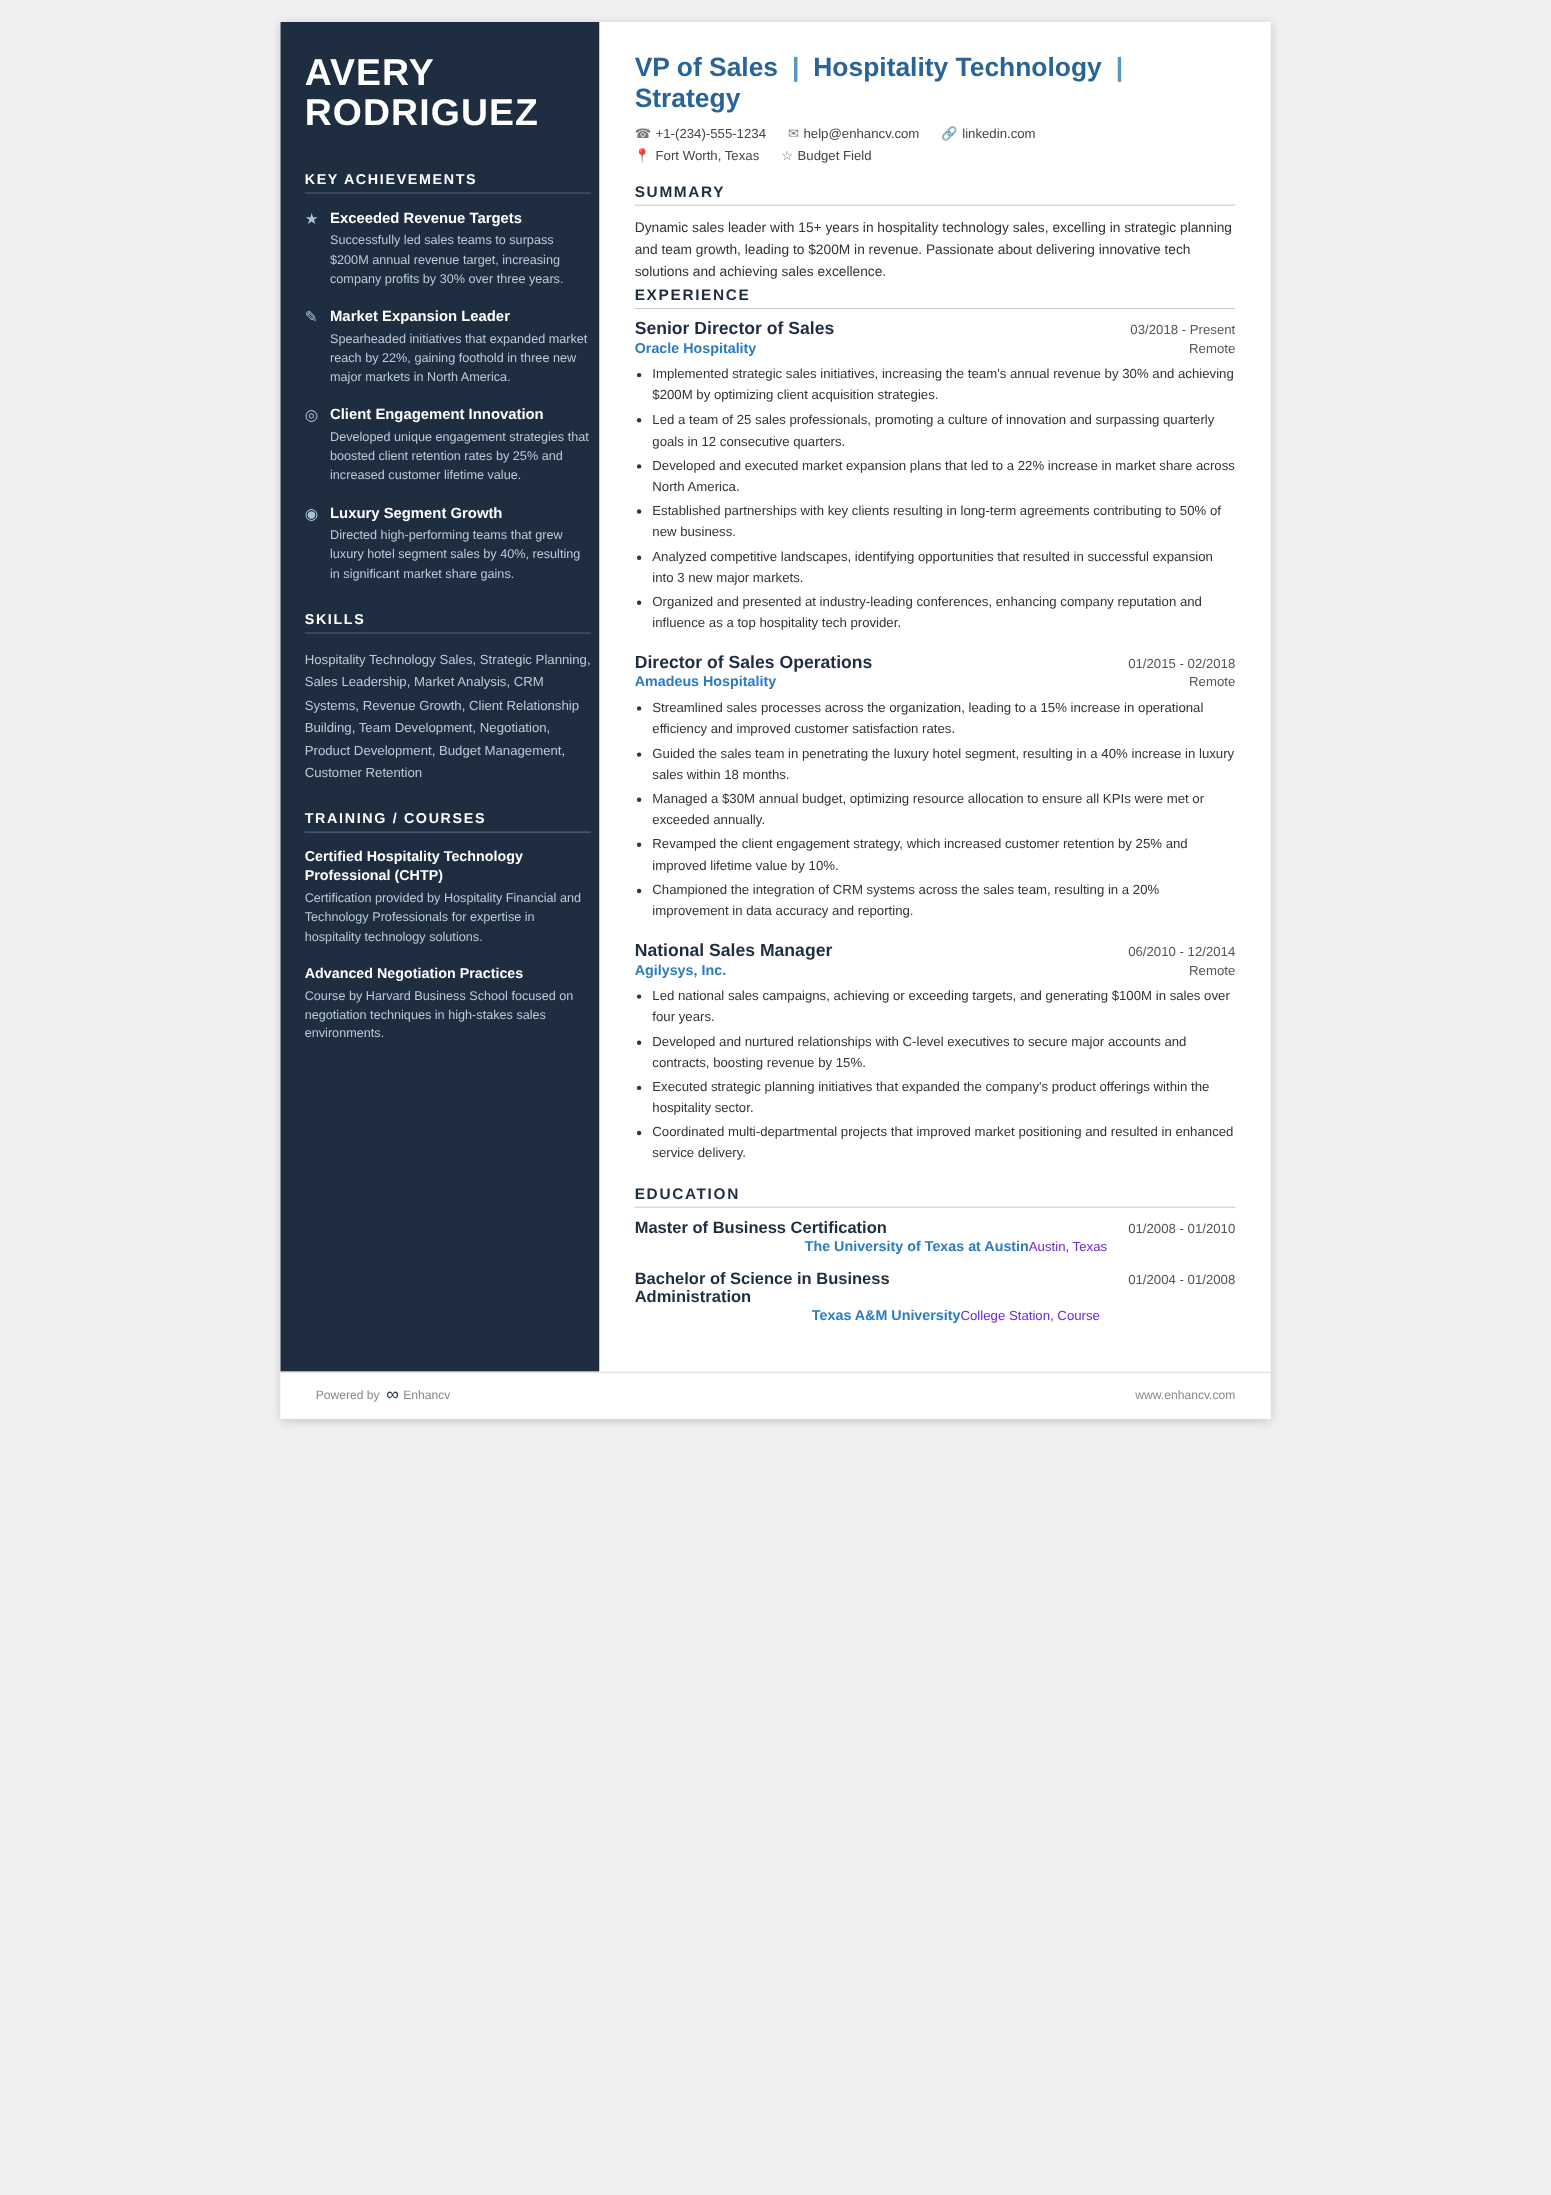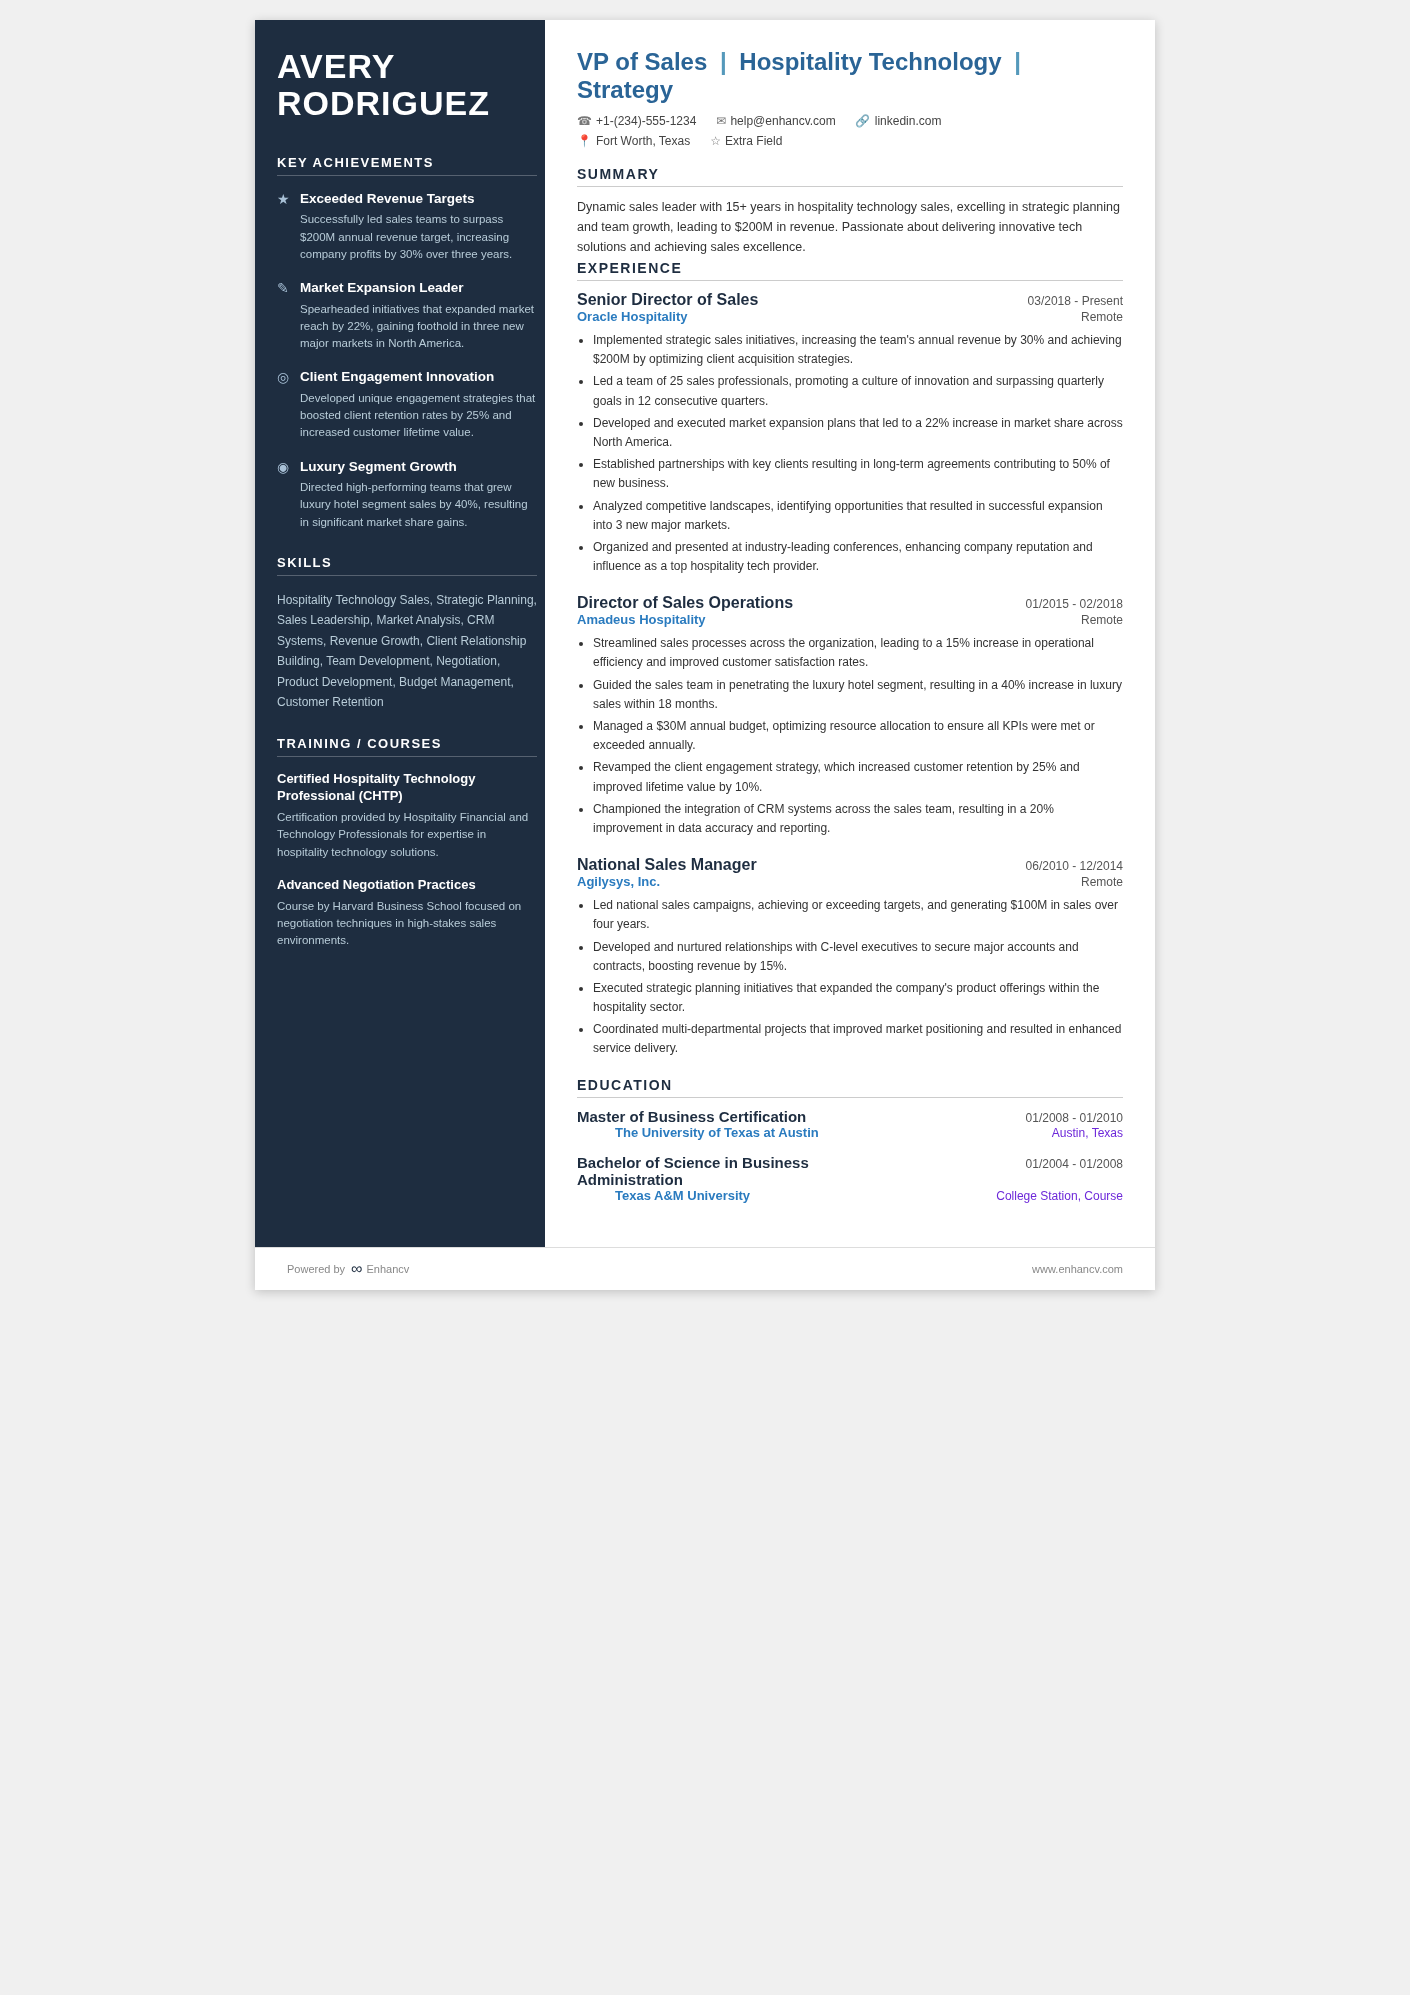--- a/index.html
+++ b/index.html
@@ -209,21 +209,21 @@
       font-weight: 700;
       color: #1e2d40;
       max-width: 60%;
     }
     .edu-dates {
       font-size: 12px;
       color: #555;
     }
     .edu-school-row {
       display: flex;
-      justify-content: space-between;
+      justify-content: center;
       align-items: baseline;
       margin-left: 38px;
     }
     .edu-school {
       font-size: 13px;
       font-weight: 700;
       color: #2a7bbf;
     }
     .edu-location {
       font-size: 12px;
@@ -345,21 +345,21 @@
             <span>linkedin.com</span>
           </div>
         </div>
         <div class="contact-row">
           <div class="contact-item">
             <span class="contact-icon">📍</span>
             <span>Fort Worth, Texas</span>
           </div>
           <div class="contact-item">
             <span class="contact-icon">☆</span>
-            <span>Extra Field</span>
+            <span>Budget Field</span>
           </div>
         </div>
       </div>
 
       <div class="section-title">SUMMARY</div>
       <div class="summary-text">Dynamic sales leader with 15+ years in hospitality technology sales, excelling in strategic planning and team growth, leading to $200M in revenue. Passionate about delivering innovative tech solutions and achieving sales excellence.</div>
 
       <div class="section-title">EXPERIENCE</div>
 
       <div class="exp-item">

